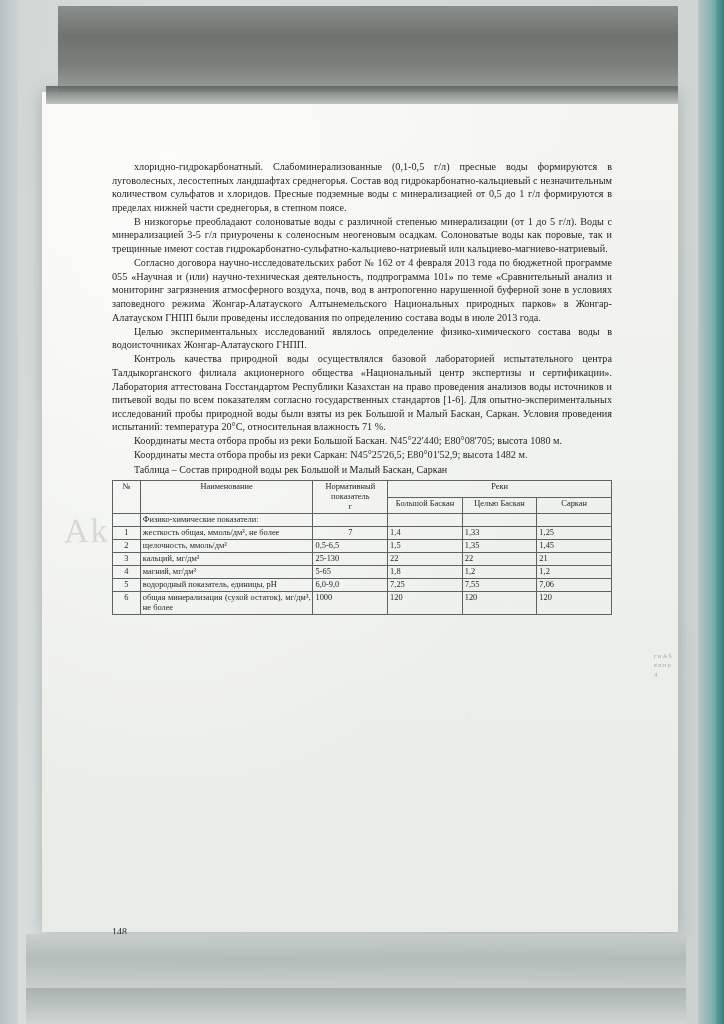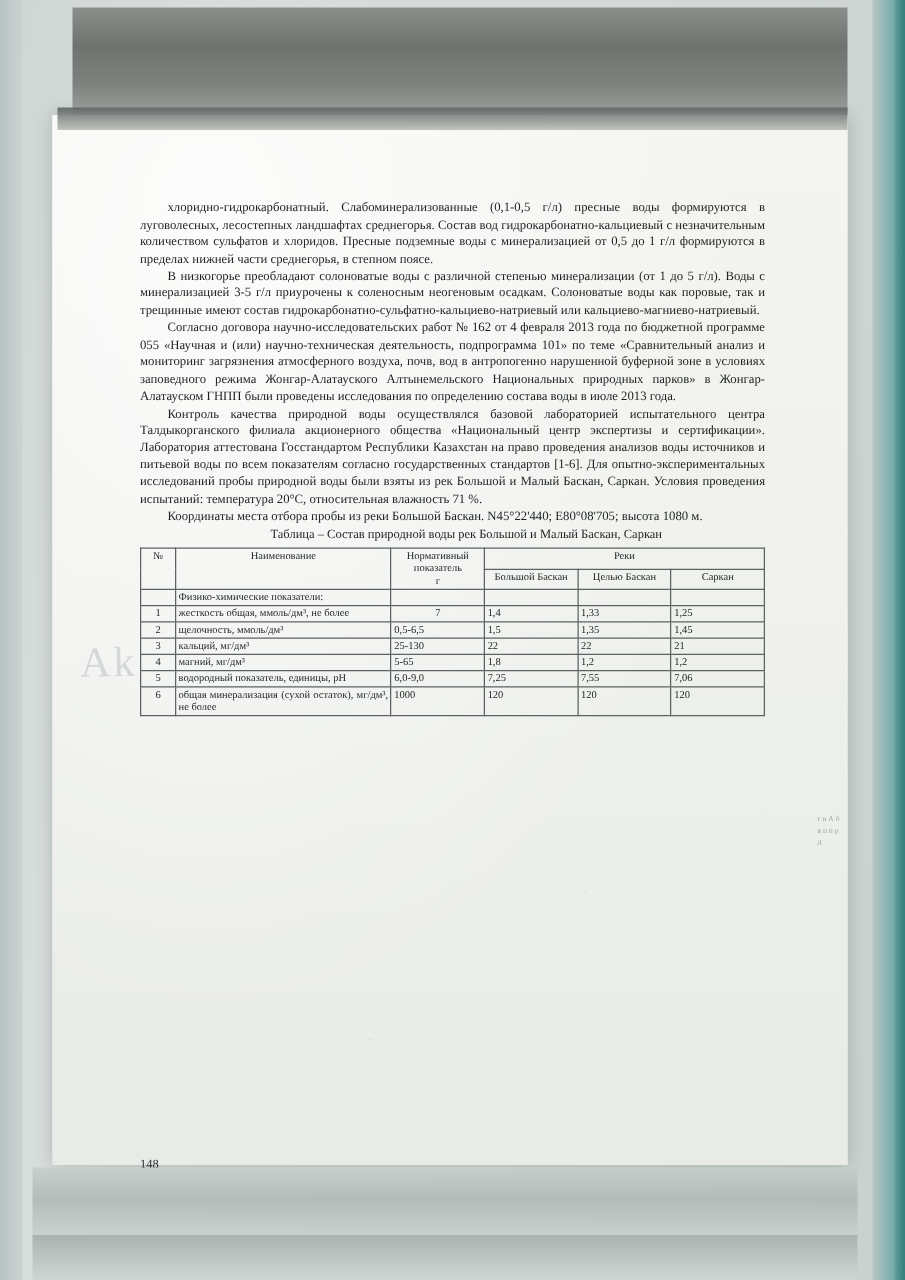--- a/index.html
+++ b/index.html
@@ -116,21 +116,20 @@
     text-align: justify;
   }
   .content p {
     margin: 0 0 0.5px 0;
     text-indent: 22px;
     hyphens: auto;
   }
 
   .tbl-caption {
     margin-top: 10px;
-    text-align: center;
     font-size: 10px;
     text-indent: 0;
   }
 
   table.water {
     margin-top: 4px;
     border-collapse: collapse;
     width: 500px;
     font-size: 8.4px;
     line-height: 10px;
@@ -191,22 +190,24 @@
   <div class="page">
     <div class="page-inner"></div>
     <div class="speckle"></div>
 
     <div class="watermark">Ak</div>
 
     <div class="content">
       <p>хлоридно-гидрокарбонатный. Слабоминерализованные (0,1-0,5 г/л) пресные воды формируются в луговолесных, лесостепных ландшафтах среднегорья. Состав вод гидрокарбонатно-кальциевый с незначительным количеством сульфатов и хлоридов. Пресные подземные воды с минерализацией от 0,5 до 1 г/л формируются в пределах нижней части среднегорья, в степном поясе.</p>
       <p>В низкогорье преобладают солоноватые воды с различной степенью минерализации (от 1 до 5 г/л). Воды с минерализацией 3-5 г/л приурочены к соленосным неогеновым осадкам. Солоноватые воды как поровые, так и трещинные имеют состав гидрокарбонатно-сульфатно-кальциево-натриевый или кальциево-магниево-натриевый.</p>
       <p>Согласно договора научно-исследовательских работ № 162 от 4 февраля 2013 года по бюджетной программе 055 «Научная и (или) научно-техническая деятельность, подпрограмма 101» по теме «Сравнительный анализ и мониторинг загрязнения атмосферного воздуха, почв, вод в антропогенно нарушенной буферной зоне в условиях заповедного режима Жонгар-Алатауского  Алтынемельского Национальных природных парков» в Жонгар-Алатауском ГНПП были проведены исследования по определению состава воды в июле 2013 года.</p>
+      <p>Целью экспериментальных исследований являлось определение физико-химического состава воды в водоисточниках Жонгар-Алатауского ГНПП.</p>
       <p>Контроль качества природной воды осуществлялся базовой лабораторией испытательного центра Талдыкорганского филиала акционерного общества «Национальный центр экспертизы и сертификации». Лаборатория аттестована Госстандартом Республики Казахстан на право проведения анализов воды источников и питьевой воды по всем показателям согласно государственных стандартов [1-6]. Для опытно-экспериментальных исследований пробы природной воды были взяты из рек Большой и Малый Баскан, Саркан. Условия проведения испытаний: температура 20°С, относительная влажность 71 %.</p>
       <p>Координаты места отбора пробы из реки Большой  Баскан.  N45°22'440; E80°08'705; высота 1080 м.</p>
+      <p>Координаты места отбора пробы из реки Саркан: N45°25'26,5; E80°01'52,9; высота 1482 м.</p>
 
       <p class="tbl-caption">Таблица – Состав природной воды рек Большой  и Малый Баскан, Саркан</p>
 
       <table class="water">
         <thead>
           <tr>
             <th class="col-num c" rowspan="2">№</th>
             <th class="col-name c" rowspan="2">Наименование</th>
             <th class="col-norm" rowspan="2">
               <span>Нормативный показатель</span>

